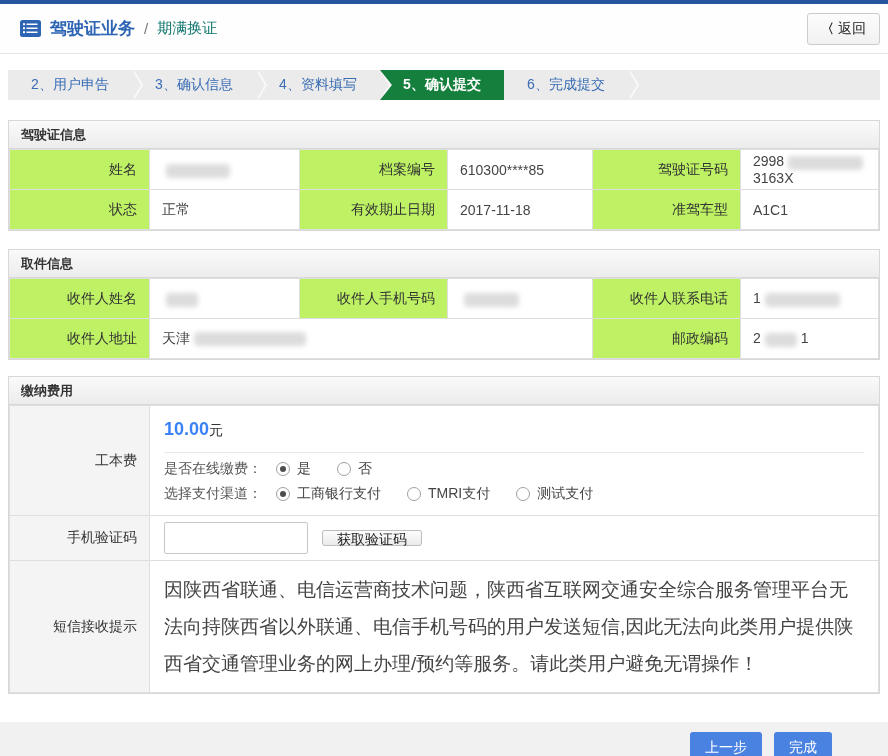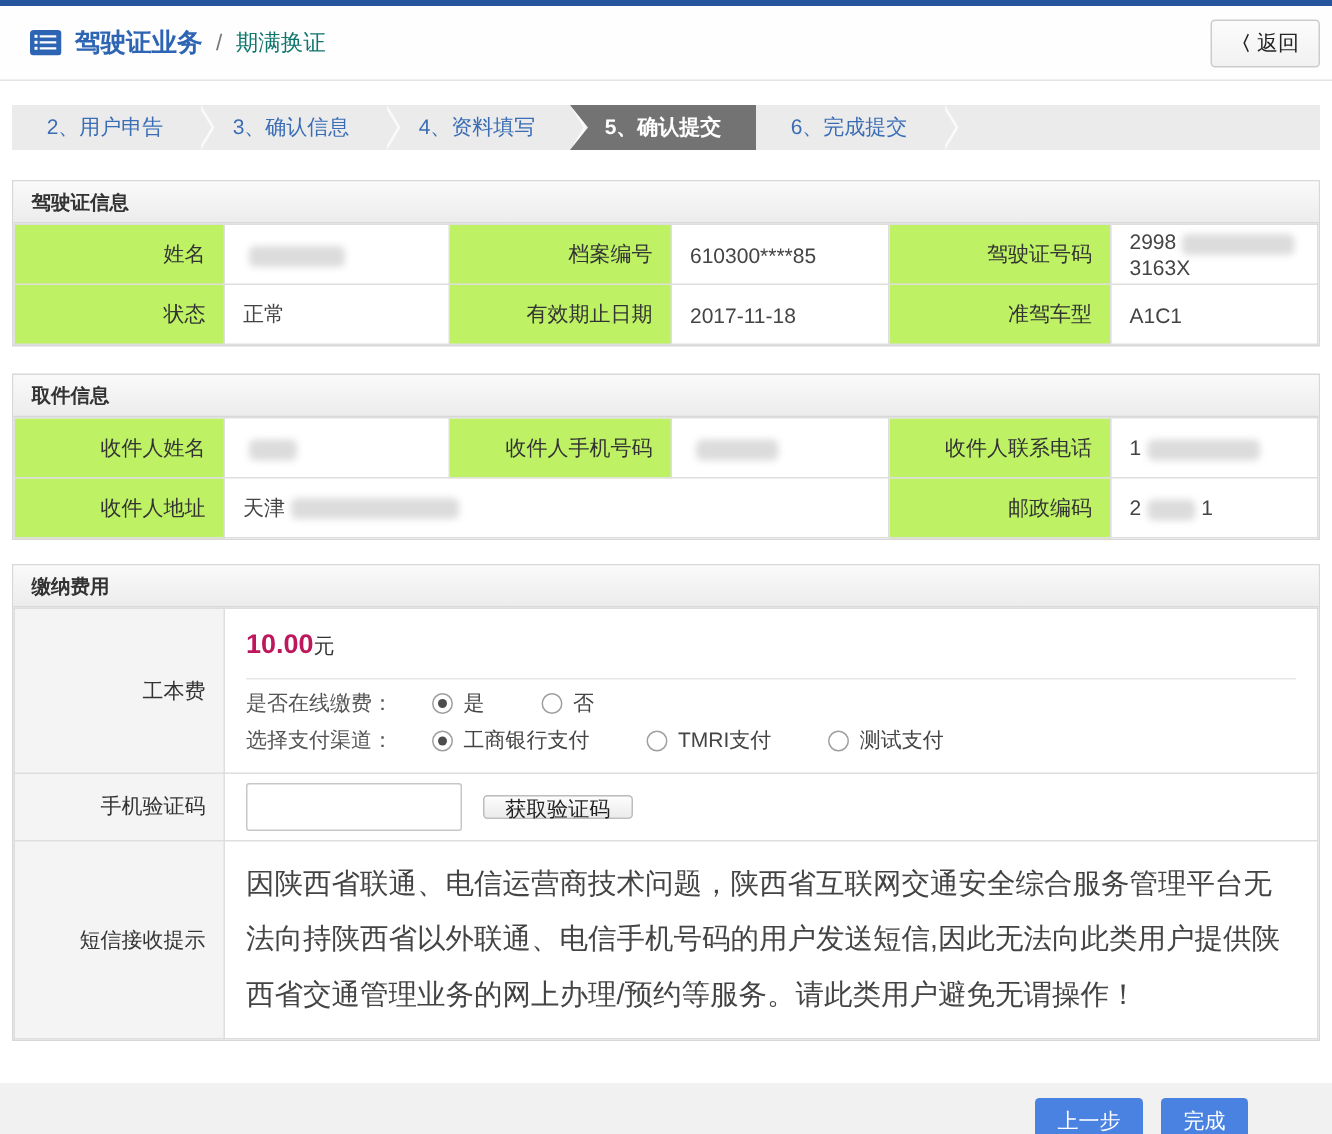--- a/index.html
+++ b/index.html
@@ -18,47 +18,47 @@
   .back-btn .chev { font-weight:bold; font-size:13px; }
 
   
   .steps { margin:16px 8px 0; height:30px; background:#ebebeb; display:flex; position:relative; }
   .step { flex:0 0 124px; display:flex; align-items:center; justify-content:center;
           color:#3a6db4; font-size:14px; position:relative; }
   .step.sep::before { content:""; position:absolute; top:0; right:-11px; width:0; height:0; z-index:1;
           border-top:15px solid transparent; border-bottom:15px solid transparent; border-left:9px solid #fafafa; }
   .step.sep::after  { content:""; position:absolute; top:0; right:-9px; width:0; height:0; z-index:1;
           border-top:15px solid transparent; border-bottom:15px solid transparent; border-left:9px solid #ebebeb; }
-  .step.active { background:#737373; color:#fff; font-weight:bold; z-index:2;
+  .step.active { background:#15803d; color:#fff; font-weight:bold; z-index:2;
           clip-path:polygon(0 0,100% 0,100% 100%,0 100%,12px 50%); }
   .step.active::after { content:""; position:absolute; top:0; right:-12px; width:0; height:0;
           border-top:15px solid transparent; border-bottom:15px solid transparent; border-left:12px solid #3e87e0; }
 
   
   .section { margin:0 8px; border:1px solid #d8d8d8; }
   .sec1 { margin-top:20px; } .sec2 { margin-top:18px; } .sec3 { margin-top:16px; }
   .sec-head { height:28px; background:linear-gradient(#fafafa,#ececec); border-bottom:1px solid #d8d8d8;
               display:flex; align-items:center; padding:0 12px; font-weight:bold; color:#333; font-size:13px; }
   table { border-collapse:collapse; width:100%; table-layout:fixed; }
   td { border:1px solid #dedede; height:40px; font-size:14px; }
   td.lbl { background:#bef264; text-align:right; padding-right:12px; color:#333; }
   td.val { background:#fff; text-align:left; padding-left:12px; color:#444; }
   .redact { display:inline-block; height:14px; background:#dcdcdc; border-radius:4px;
             filter:blur(2.5px); vertical-align:middle; margin:0 4px; }
   .w30{width:32px} .w55{width:55px} .w64{width:64px} .w75{width:75px} .w110{width:112px}
 
   
   .fee-table td { height:auto; }
   td.fee-lbl { background:#f4f4f4; text-align:right; padding-right:12px; width:140px; }
-  .amount { color:#be185d; font-weight:bold; font-size:18px; }
+  .amount { color:#3b82f6; font-weight:bold; font-size:18px; }
   .unit { color:#333; font-size:14px; }
   .fee-note { color:#d9302c; font-size:13px; margin-left:4px; }
   .fee-top { padding:13px 14px 12px; }
   .fee-div { border-top:1px solid #e7e7e7; margin:0 14px; }
-  .pay-row { display:flex; align-items:flex-start; padding:7px 14px 0; color:#555;gap:12px; }
+  .pay-row { display:flex; align-items:flex-start; padding:7px 14px 0; color:#555; }
   .pay-row.last { padding-bottom:12px; }
   .pay-lbl { margin-right:14px; }
   .radio { display:inline-flex; align-items:center; gap:7px; margin-right:26px; cursor:pointer; color:#444; }
   .rb { width:14px; height:14px; border-radius:50%; border:1px solid #9f9f9f; background:#fff; position:relative; flex:0 0 14px; }
   .rb.checked::after { content:""; position:absolute; left:3px; top:3px; right:3px; bottom:3px; border-radius:50%; background:#4d4d4d; }
   .mail-cell { padding:9px 14px; }
   .cap-cell { padding:6px 14px; }
   .cap-input { width:144px; height:32px; border:1px solid #c7c7c7; border-radius:2px; padding:0 8px; font-size:14px; vertical-align:middle; }
   .cap-btn { height:16px; margin-left:10px; padding:0 14px; border:1px solid #bdbdbd; border-radius:3px;
              background:linear-gradient(#fdfdfd,#ebebeb); font-size:14px; color:#222; vertical-align:middle; cursor:pointer;

